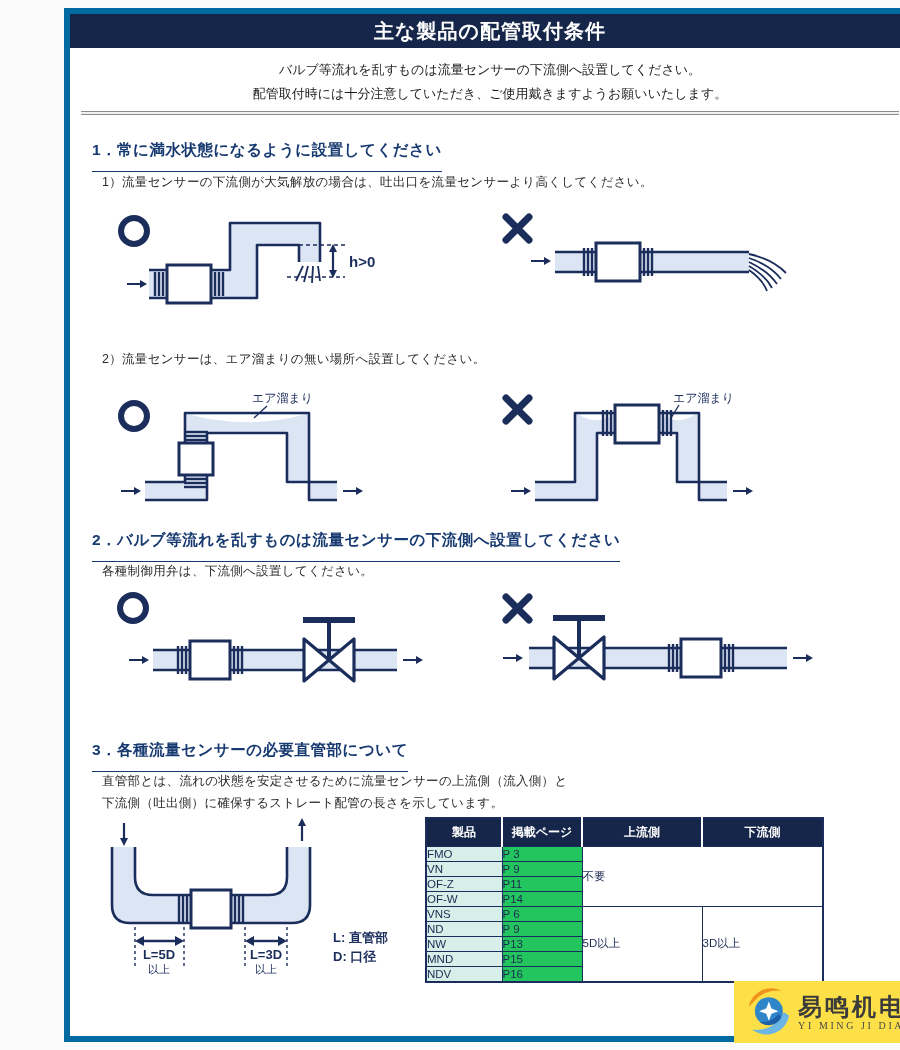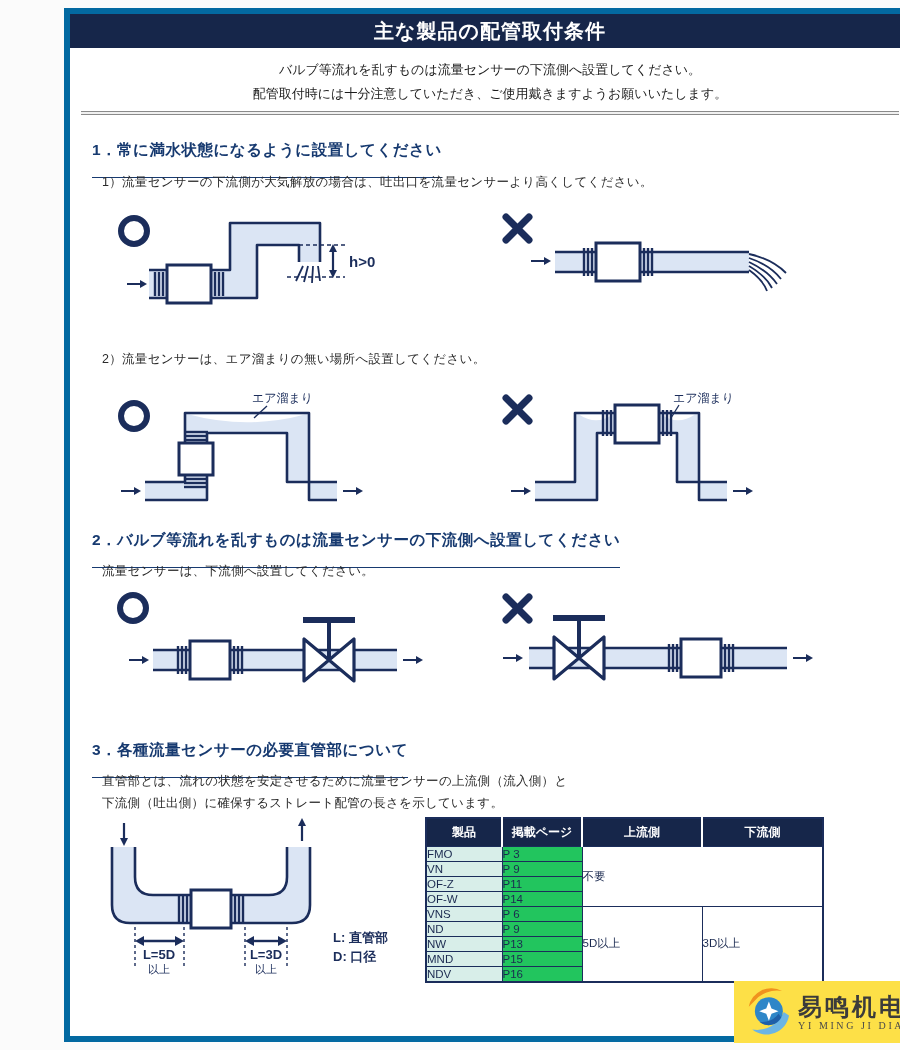--- a/index.html
+++ b/index.html
@@ -14,21 +14,21 @@
   .abs { position:absolute; }
   .titlebar {
     left:0; top:0; width:100%; height:34px; background:#16264a;
     color:#fff; text-align:center; line-height:34px; font-size:20px; font-weight:bold;
     letter-spacing:1px;
   }
   .intro { left:0; top:44px; width:100%; text-align:center; font-size:13px; color:#1c1c1c; line-height:24px; }
   .divider { left:11px; right:11px; top:97px; height:4px; border-top:1px solid #8a8a8a; border-bottom:1px solid #8a8a8a; background:#f0f0f0; }
   .sec-heading {
     font-size:15.5px; font-weight:bold; color:#173a70;
-    border-bottom:1.5px solid #173a70; padding-bottom:16px; display:inline-block;
+    border-bottom:1.5px solid #173a70; padding-bottom:10px; display:inline-block;
     letter-spacing:0.5px;
   }
   .note { font-size:12.5px; color:#2a2a2a; letter-spacing:0.3px; }
   .desc { font-size:12.5px; color:#2a2a2a; line-height:22px; letter-spacing:0.3px; }
   svg text { font-family:"Liberation Sans","DejaVu Sans",sans-serif; }
   .svg-label { fill:#1b2d5b; font-size:12px; }
   .svg-label-big { fill:#1b2d5b; font-size:15px; font-weight:bold; }
 
   table.spec { border-collapse:collapse; border:2px solid #1b2d5b; table-layout:fixed; }
   table.spec th {
@@ -189,21 +189,21 @@
       <line x1="246" y1="111" x2="259" y2="111" stroke="#1b2d5b" stroke-width="2"></line>
       <polygon points="259,107 266,111 259,115" fill="#1b2d5b"></polygon>
     </g>
     <line x1="192" y1="25" x2="184" y2="38" stroke="#1b2d5b" stroke-width="1.3"></line>
     <text x="186" y="22" class="svg-label">エア溜まり</text>
   </svg>
 
   <div class="abs" style="left:22px; top:516px;">
     <span class="sec-heading">2．バルブ等流れを乱すものは流量センサーの下流側へ設置してください</span>
   </div>
-  <div class="abs note" style="left:32px; top:549px;">流量センサーは、下流側へ設置してください。</div>
+  <div class="abs note" style="left:32px; top:549px;">各種制御用弁は、下流側へ設置してください。</div>
 
   <svg class="abs" style="left:17px; top:566px;" width="400" height="130" viewBox="0 0 400 130">
     <circle cx="46" cy="28" r="13" fill="none" stroke="#1b2d5b" stroke-width="6"></circle>
     <g>
       <line x1="42" y1="80" x2="55" y2="80" stroke="#1b2d5b" stroke-width="2"></line>
       <polygon points="55,76 62,80 55,84" fill="#1b2d5b"></polygon>
     </g>
     <rect x="66" y="70" width="244" height="20" fill="#dbe5f4"></rect>
     <line x1="66" y1="70" x2="310" y2="70" stroke="#1b2d5b" stroke-width="2.4"></line>
     <line x1="66" y1="90" x2="310" y2="90" stroke="#1b2d5b" stroke-width="2.4"></line>

